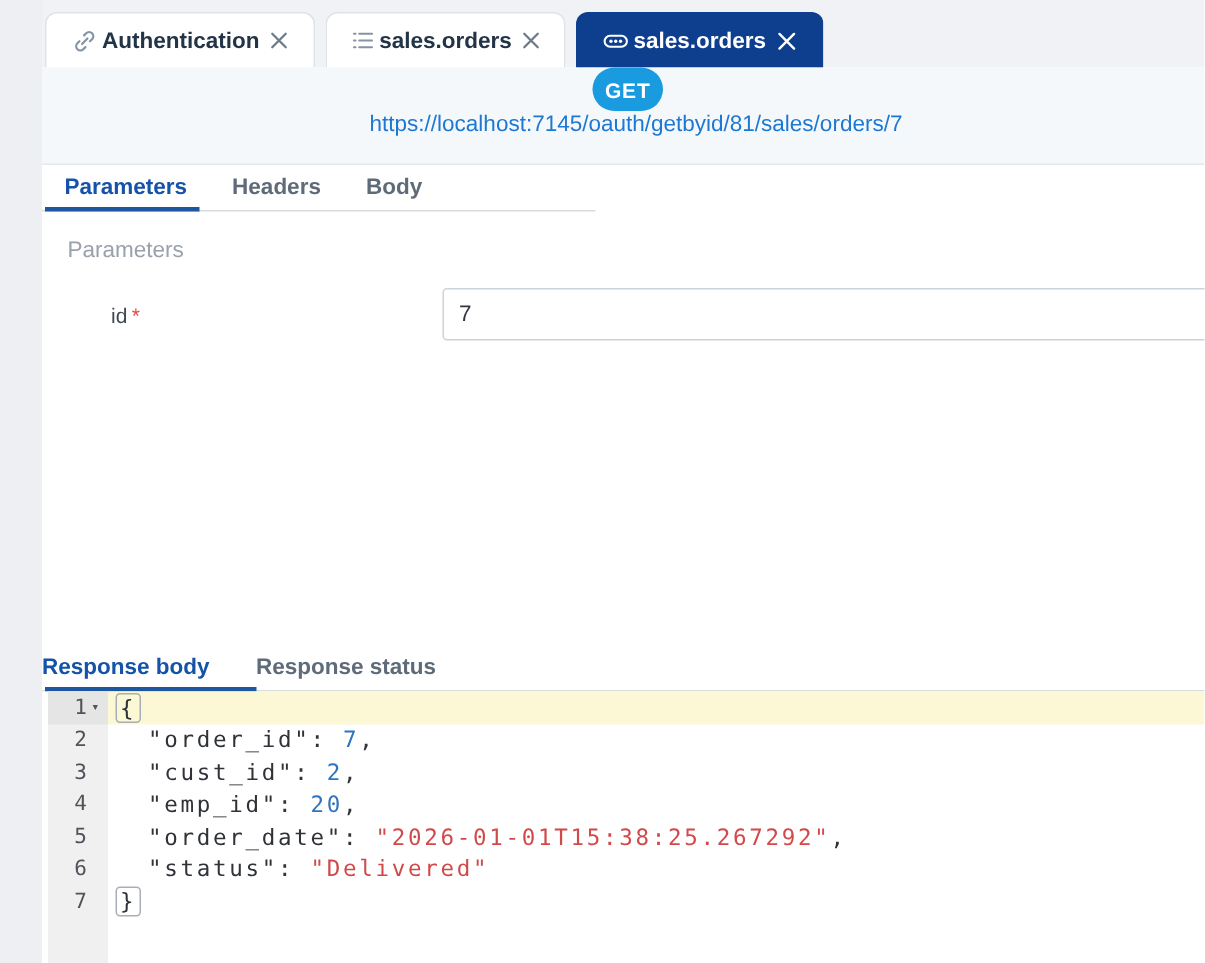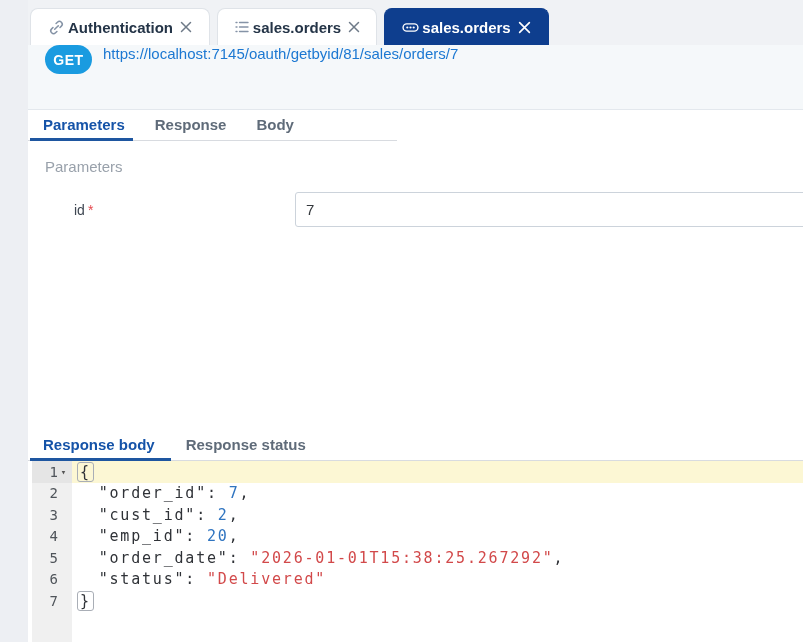--- a/index.html
+++ b/index.html
@@ -15,21 +15,21 @@
   .doc-tab { height:37px; background:#fff; border:1px solid #dfe3e8; border-bottom:none;
              border-radius:8px 8px 0 0; display:flex; align-items:center; justify-content:center;
              gap:3px; font-size:15px; font-weight:bold; color:#243447; cursor:pointer; }
   .doc-tab.t1 { width:180px; } .doc-tab.t2 { width:160px; } .doc-tab.t3 { width:165px; }
   .doc-tab.active { background:#0e3e8e; border-color:#0e3e8e; color:#fff; }
   .doc-tab svg { display:block; }
   .tab-close { display:flex; align-items:center; margin-left:4px; }
 
   
   .url-row { position:absolute; left:0; top:45px; right:0; height:65px; background:#f5f8fa;
-             border-bottom:1px solid #e3e8ed; display:flex; align-items:flex-start; padding-left:17px; }
+             border-bottom:1px solid #e3e8ed; display:flex; align-items:center; padding-left:17px;flex-direction:column; }
   .method-pill { width:47px; height:29px; border-radius:15px; background:#1a9be0; color:#fff;
                  font-weight:bold; font-size:14px; display:flex; align-items:center;
                  justify-content:center; letter-spacing:.5px; margin-right:11px; }
   .url-text { color:#1c78d2; font-weight:normal; font-size:15px; }
 
   
   .req-tabs { position:absolute; left:0; top:110px; right:0; height:31px; display:flex;
               gap:30px; padding-left:15px; }
   .req-tabs .seg-border { position:absolute; left:0; bottom:0; width:369px; height:1px; background:#d8dbe0; }
   .rtab { font-size:15px; font-weight:bold; color:#5f6b79; padding-top:6px; cursor:pointer; }
@@ -40,21 +40,21 @@
 
   .param-row { position:absolute; left:0; top:192px; right:0; height:36px;margin-left:27px; }
   .param-label { position:absolute; left:19px; top:10px; font-size:14px; color:#3f4752; }
   .param-label .req-star { color:#e5484d; margin-left:3px; }
   .param-input { position:absolute; left:240px; top:0; width:540px; height:35px;
                  border:1px solid #ccd3db; border-radius:3px; background:#fff; padding-left:10px;
                  font-size:15px; color:#33373c; font-family:"Liberation Sans", sans-serif; outline:none; }
 
   
   .resp-tabs { position:absolute; left:0; top:430px; right:0; height:31px; display:flex;
-               gap:31px; padding-left:15px; border-bottom:1px solid #d8dbe0; }
+               gap:31px; border-bottom:1px solid #d8dbe0; }
   .resp-underline { position:absolute; left:2px; bottom:-1px; width:141px; height:3px; background:#1e56a0; }
 
   
   .editor { position:absolute; left:0; top:461px; right:0; bottom:0; background:#fff;
             font-family:"DejaVu Sans Mono", monospace; cursor:text; }
   .gutter-bg { position:absolute; left:4px; top:0; bottom:0; width:40px; background:#f0f0f0; }
   .code-line { position:relative; display:flex; height:21.5px; align-items:center; margin-left:4px; }
   .gcell { width:40px; height:100%; display:flex; align-items:center; justify-content:flex-end;
            padding-right:3px; font-size:14px; color:#4f545a; flex:none; }
   .gcell .lnum { text-align:right; }
@@ -126,21 +126,21 @@
       </div>
     </div>
 
     <div class="url-row">
       <span class="method-pill">GET</span>
       <span class="url-text">https://localhost:7145/oauth/getbyid/81/sales/orders/7</span>
     </div>
 
     <div class="req-tabs">
       <span class="rtab active">Parameters</span>
-      <span class="rtab">Response</span>
+      <span class="rtab">Headers</span>
       <span class="rtab">Body</span>
       <span class="seg-border"></span>
       <span class="req-underline"></span>
     </div>
 
     <div class="section-label">Parameters</div>
 
     <div class="param-row">
       <span class="param-label"><span>id</span><span class="req-star">*</span></span>
       <input class="param-input" type="text" value="7" style="">

